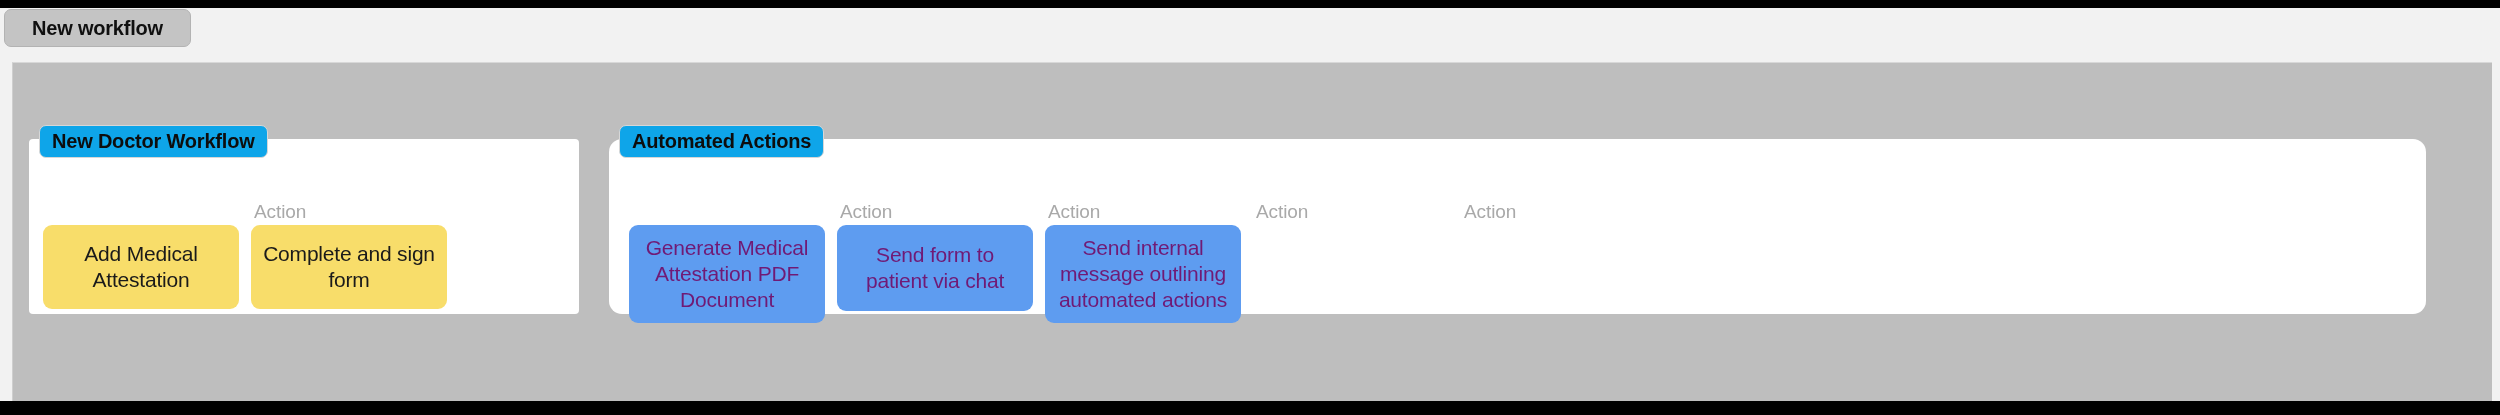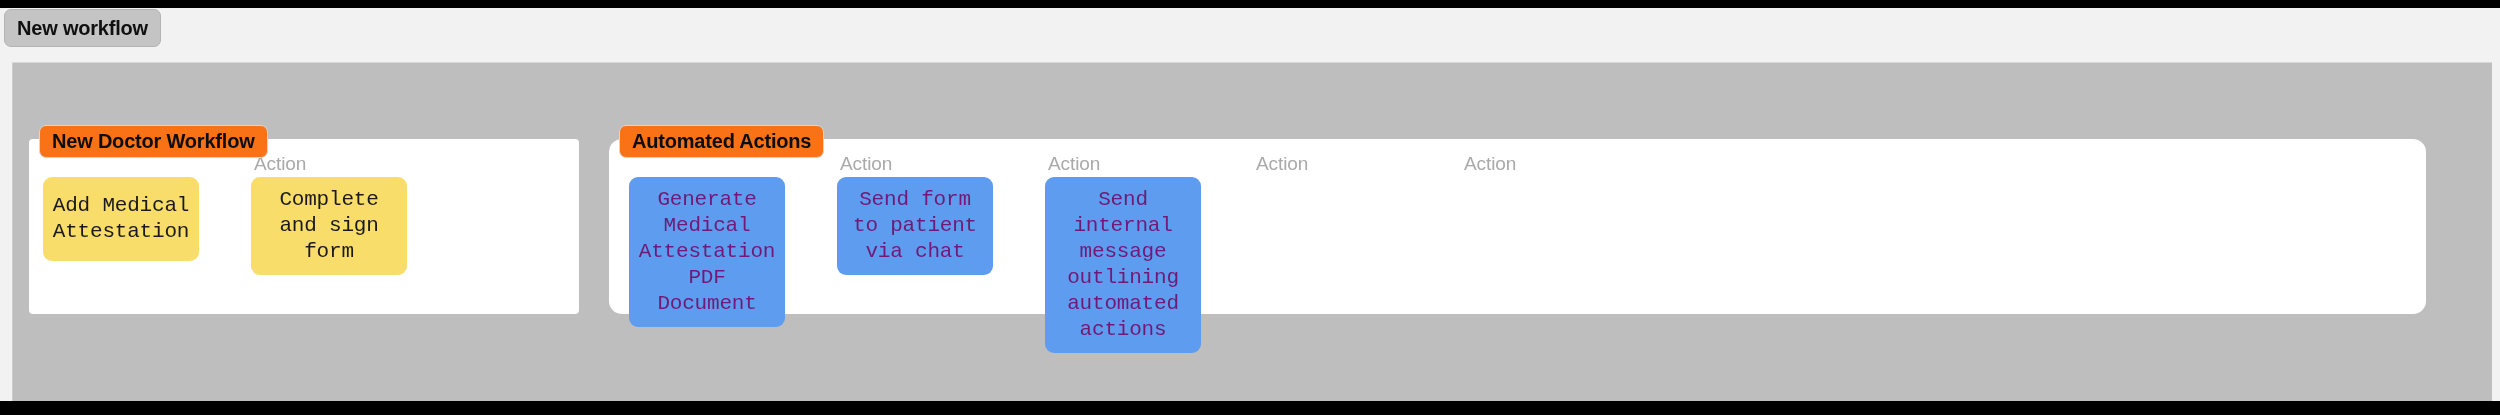--- a/index.html
+++ b/index.html
@@ -51,21 +51,21 @@
     position: absolute;
     left: 0; top: 0;
     width: 2500px; height: 54px;
     background: #f2f2f2;
   }
 
   .tab {
     position: absolute;
     left: 4px; top: 1px;
     height: 38px;
-    padding: 0 12px;
+    padding: 0 27px;
     display: flex;
     align-items: center;
     background: #c4c4c4;
     border: 1px solid #b3b3b3;
     border-radius: 7px;
     box-sizing: border-box;
     color: #101010;
     font-size: 20px;
     font-weight: bold;
     letter-spacing: -0.2px;
@@ -99,21 +99,21 @@
 
   
   .group-title {
     position: absolute;
     top: -14px;
     left: 10px;
     height: 33px;
     padding: 0 12px;
     display: flex;
     align-items: center;
-    background: #f97316;
+    background: #0ea5e9;
     border: 1px solid #d7d7d7;
     border-radius: 7px;
     box-sizing: border-box;
     font-size: 20px;
     font-weight: bold;
     color: #0d0d0d;
     letter-spacing: -0.2px;
     white-space: nowrap;
     z-index: 5;
   }
@@ -127,47 +127,47 @@
     align-items: flex-start;
   }
   .group--manual .steps { left: 14px; }
   .group--auto   .steps { left: 20px; }
 
   .step {
     position: relative;
     width: 182px;
     margin-right: 26px;
     padding-top: 14px;
+    margin-top: 48px;
   }
 
   .step-label {
     font-size: 19px;
     color: #a9a9a9;
     line-height: 22px;
     height: 24px;
     padding-left: 3px;
     letter-spacing: -0.1px;
     white-space: nowrap;
   }
 
   .node {
-    width: 156px;
+    width: 196px;
     min-height: 86px;
     border-radius: 9px;
     display: flex;
     align-items: center;
     justify-content: center;
     text-align: center;
     box-sizing: border-box;
     padding: 10px 12px;
     font-size: 21px;
     line-height: 26px;
     letter-spacing: -0.2px;
     cursor: pointer;
-    font-family: Liberation Mono, monospace;
   }
   .node--manual {
     background: #f8dd6a;
     color: #1a1a1a;
     min-height: 84px;
   }
   .node--auto {
     background: #5e9cf0;
     color: #701a75;
     min-height: 86px;

